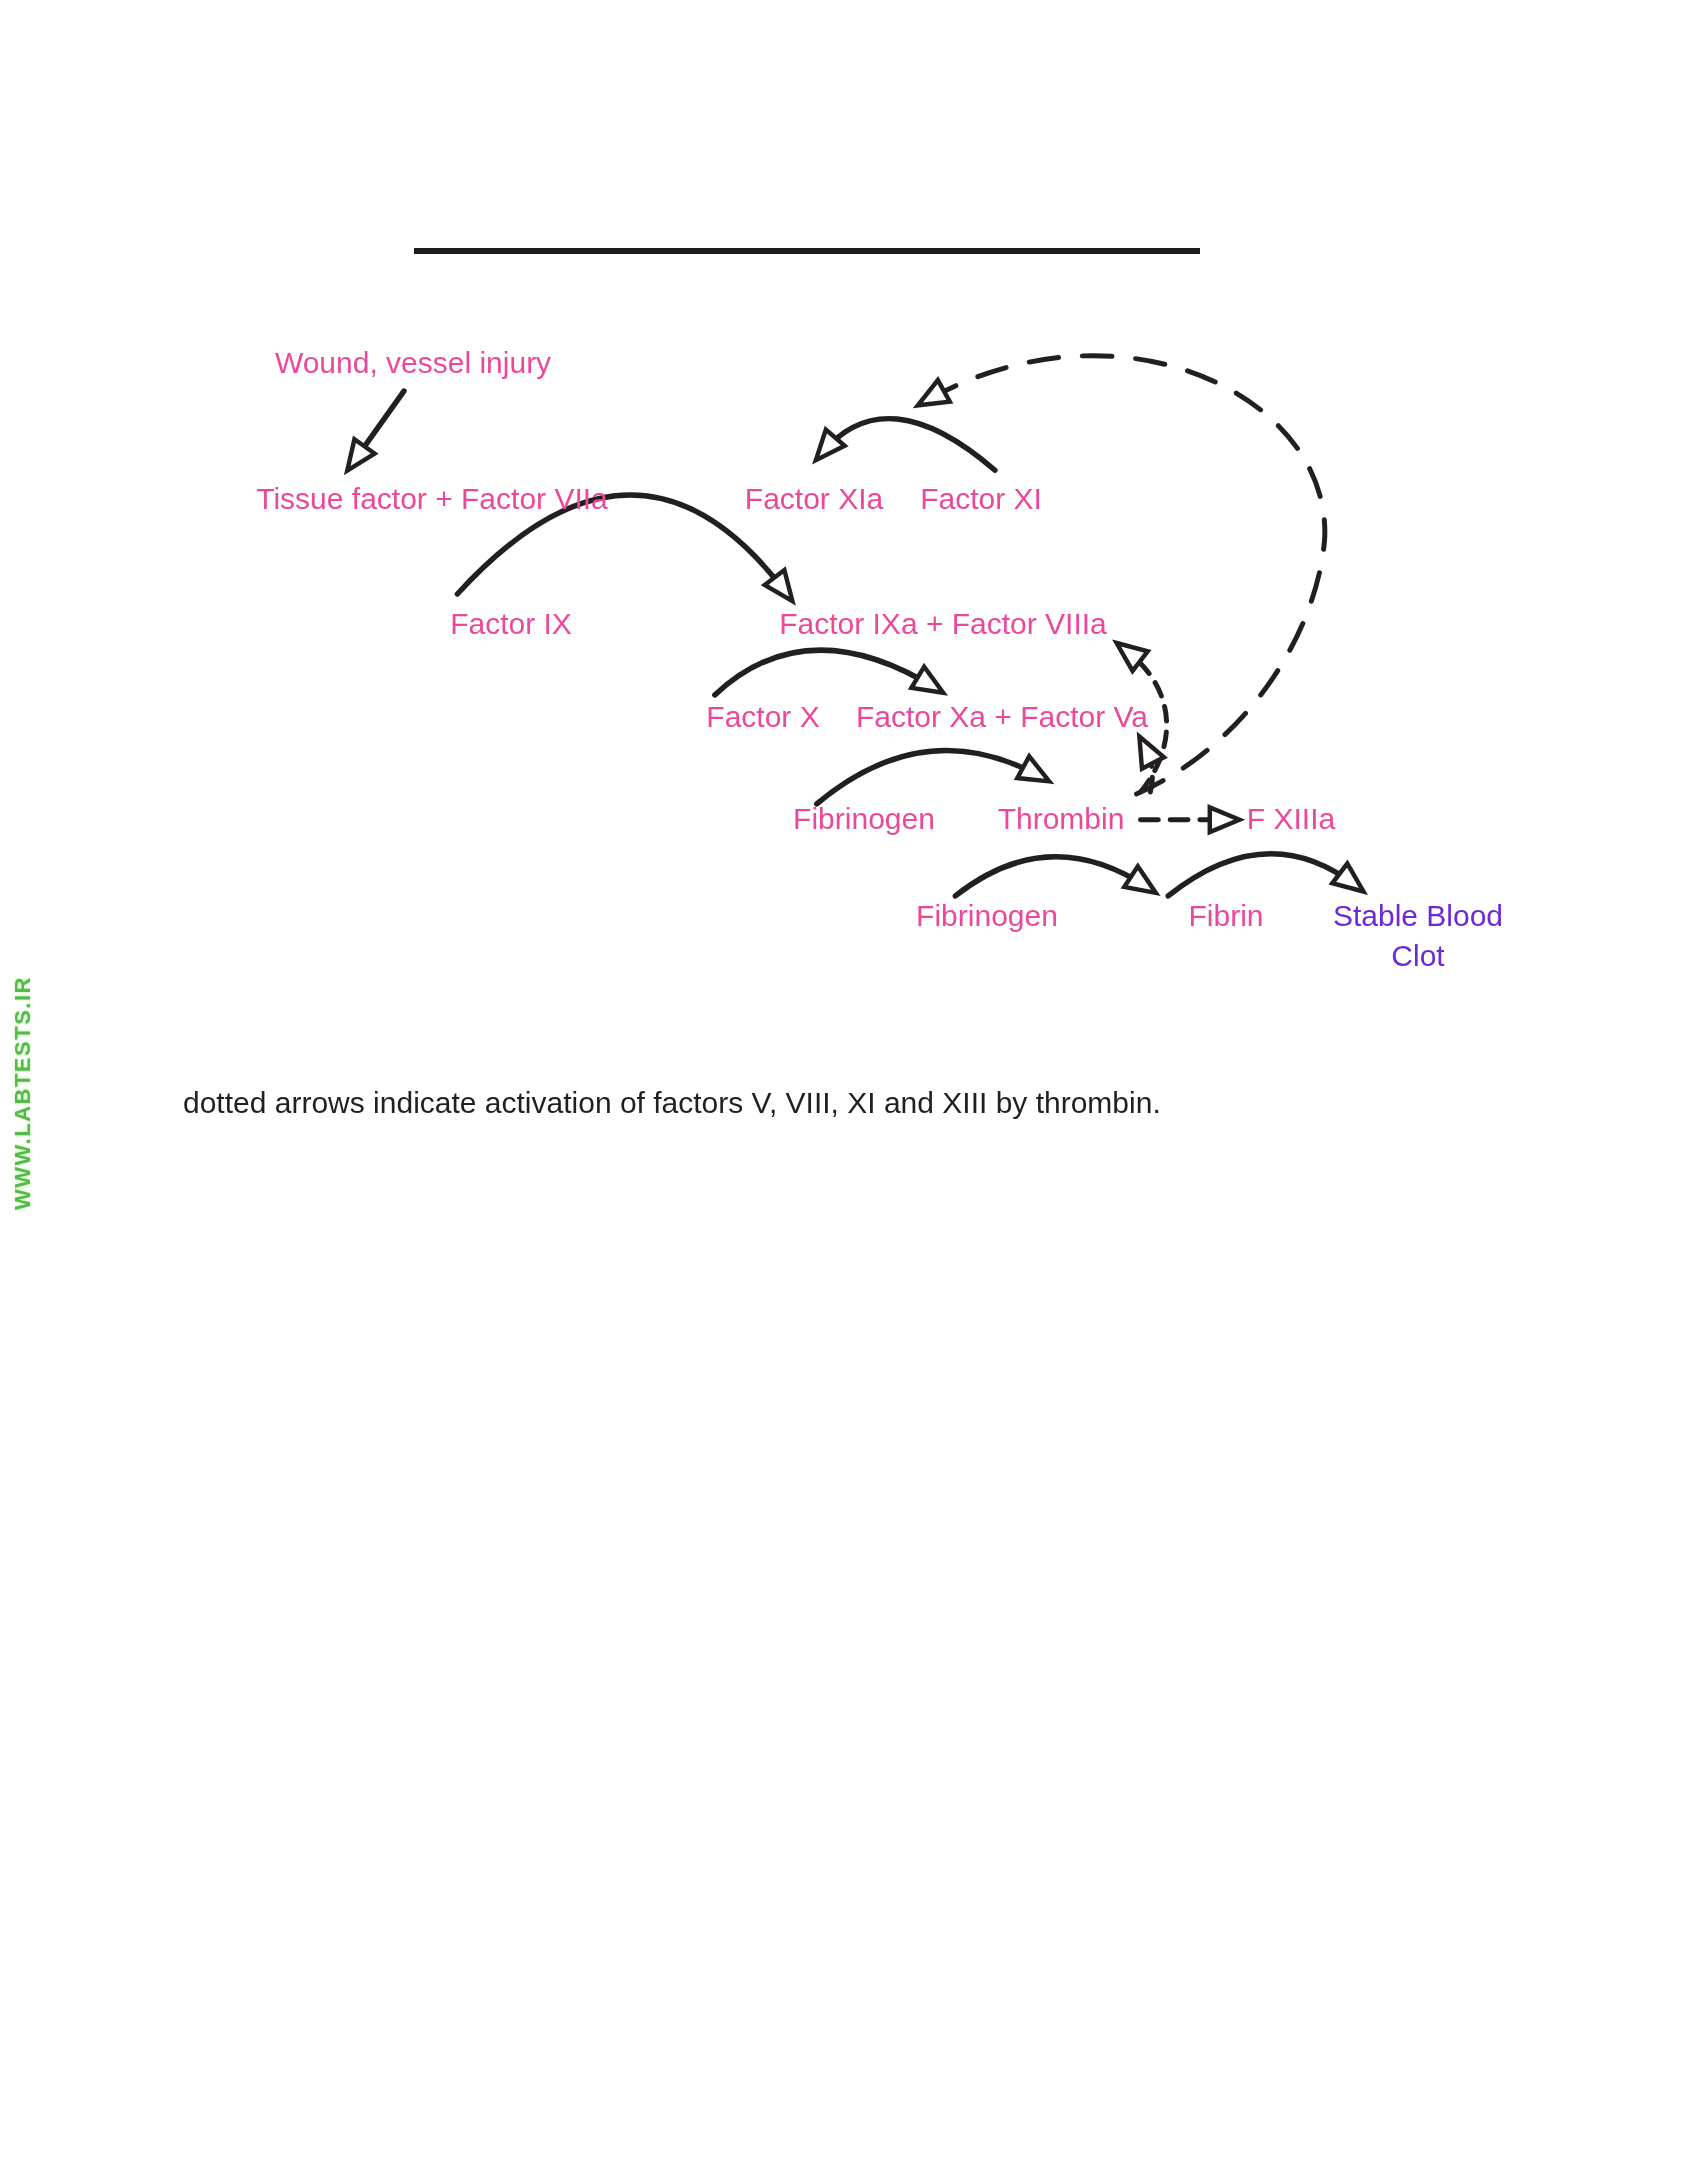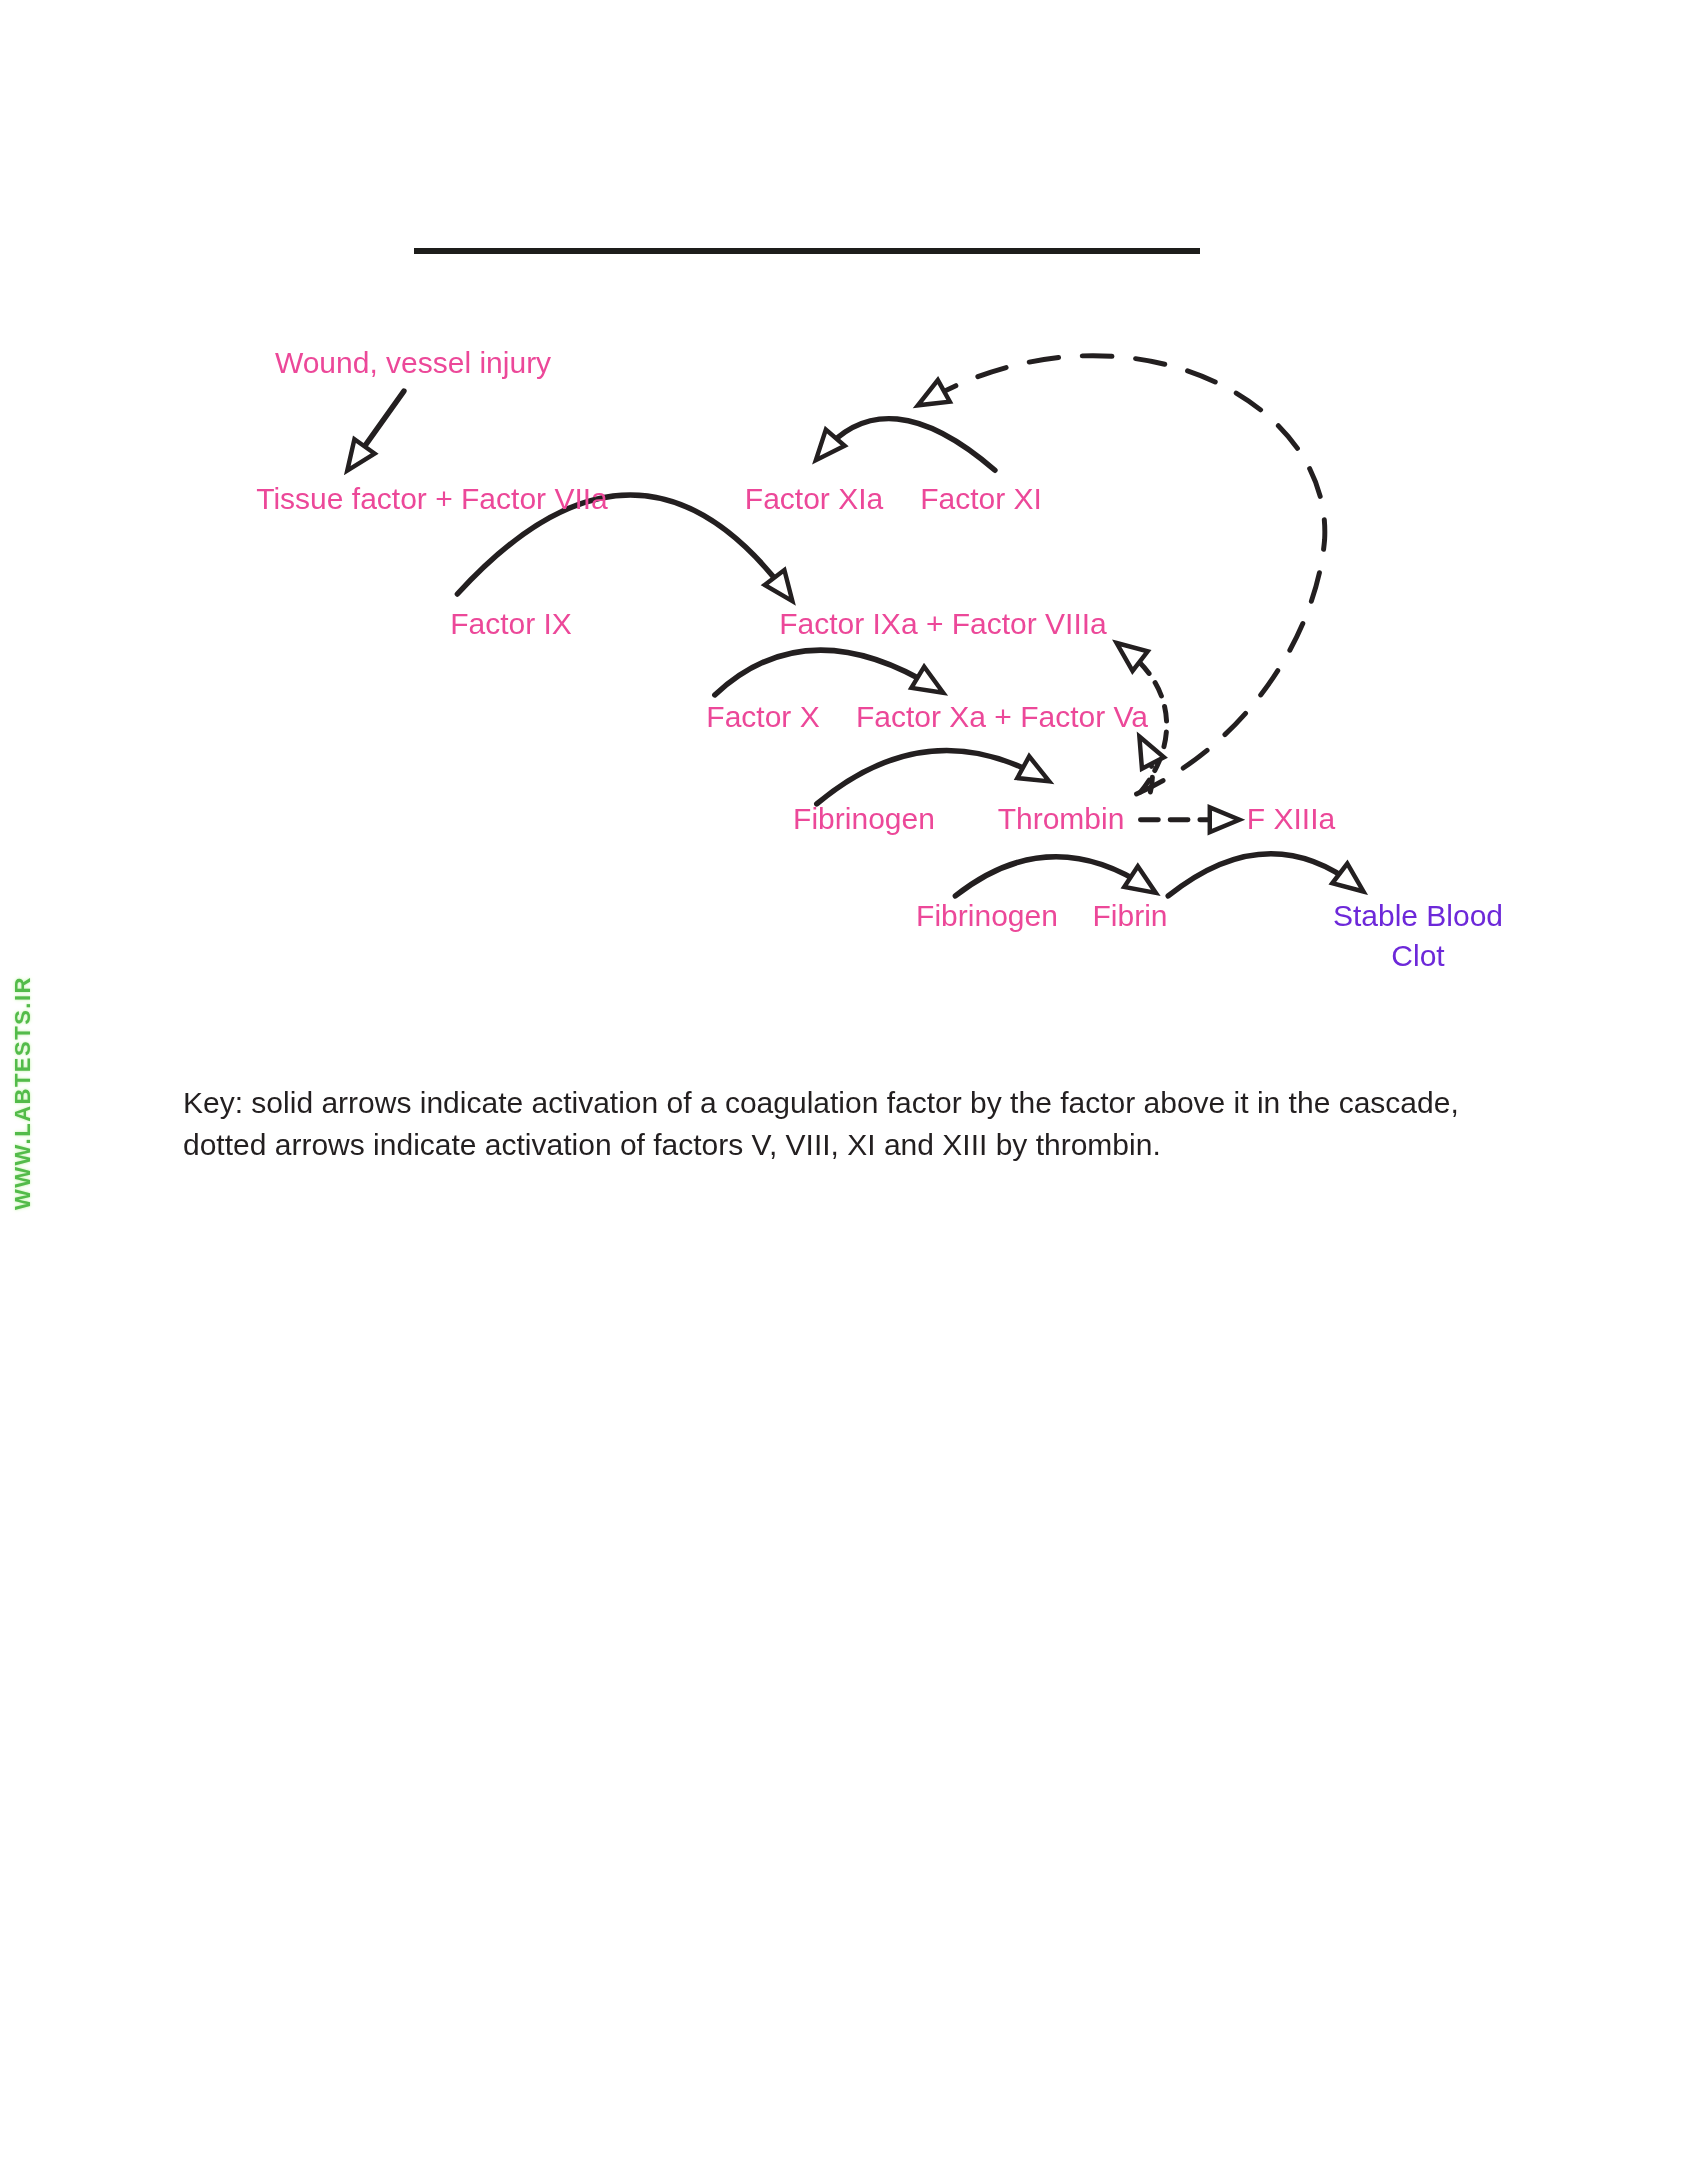--- a/index.html
+++ b/index.html
@@ -125,26 +125,25 @@
   <div class="node" style="left:814px; top:499px;">Factor XIa</div>
   <div class="node" style="left:981px; top:499px;">Factor XI</div>
   <div class="node" style="left:511px; top:624px;">Factor IX</div>
   <div class="node" style="left:943px; top:624px;text-align:right;">Factor IXa + Factor VIIIa</div>
   <div class="node" style="left:763px; top:717px;">Factor X</div>
   <div class="node" style="left:1002px; top:717px;">Factor Xa + Factor Va</div>
   <div class="node" style="left:864px; top:819px;">Fibrinogen</div>
   <div class="node" style="left:1061px; top:819px;">Thrombin</div>
   <div class="node" style="left:1291px; top:819px;text-align:center;">F XIIIa</div>
   <div class="node" style="left:987px; top:916px;">Fibrinogen</div>
-  <div class="node" style="left:1130px; top:916px;">Fibrin</div>
+  <div class="node" style="left:1226px; top:916px;">Fibrin</div>
 
   <div class="node-multiline" style="left:1418px; top:896px;">
     <div>Stable Blood</div>
     <div>Clot</div>
   </div>
 
   <div class="key">
-    <div>Key: solid arrows indicate activation of a coagulation factor by the factor above it in the cascade,</div>
     <div>dotted arrows indicate activation of factors V, VIII, XI and XIII by thrombin.</div>
   </div>
 
 </div>
 
 
 </body></html>

